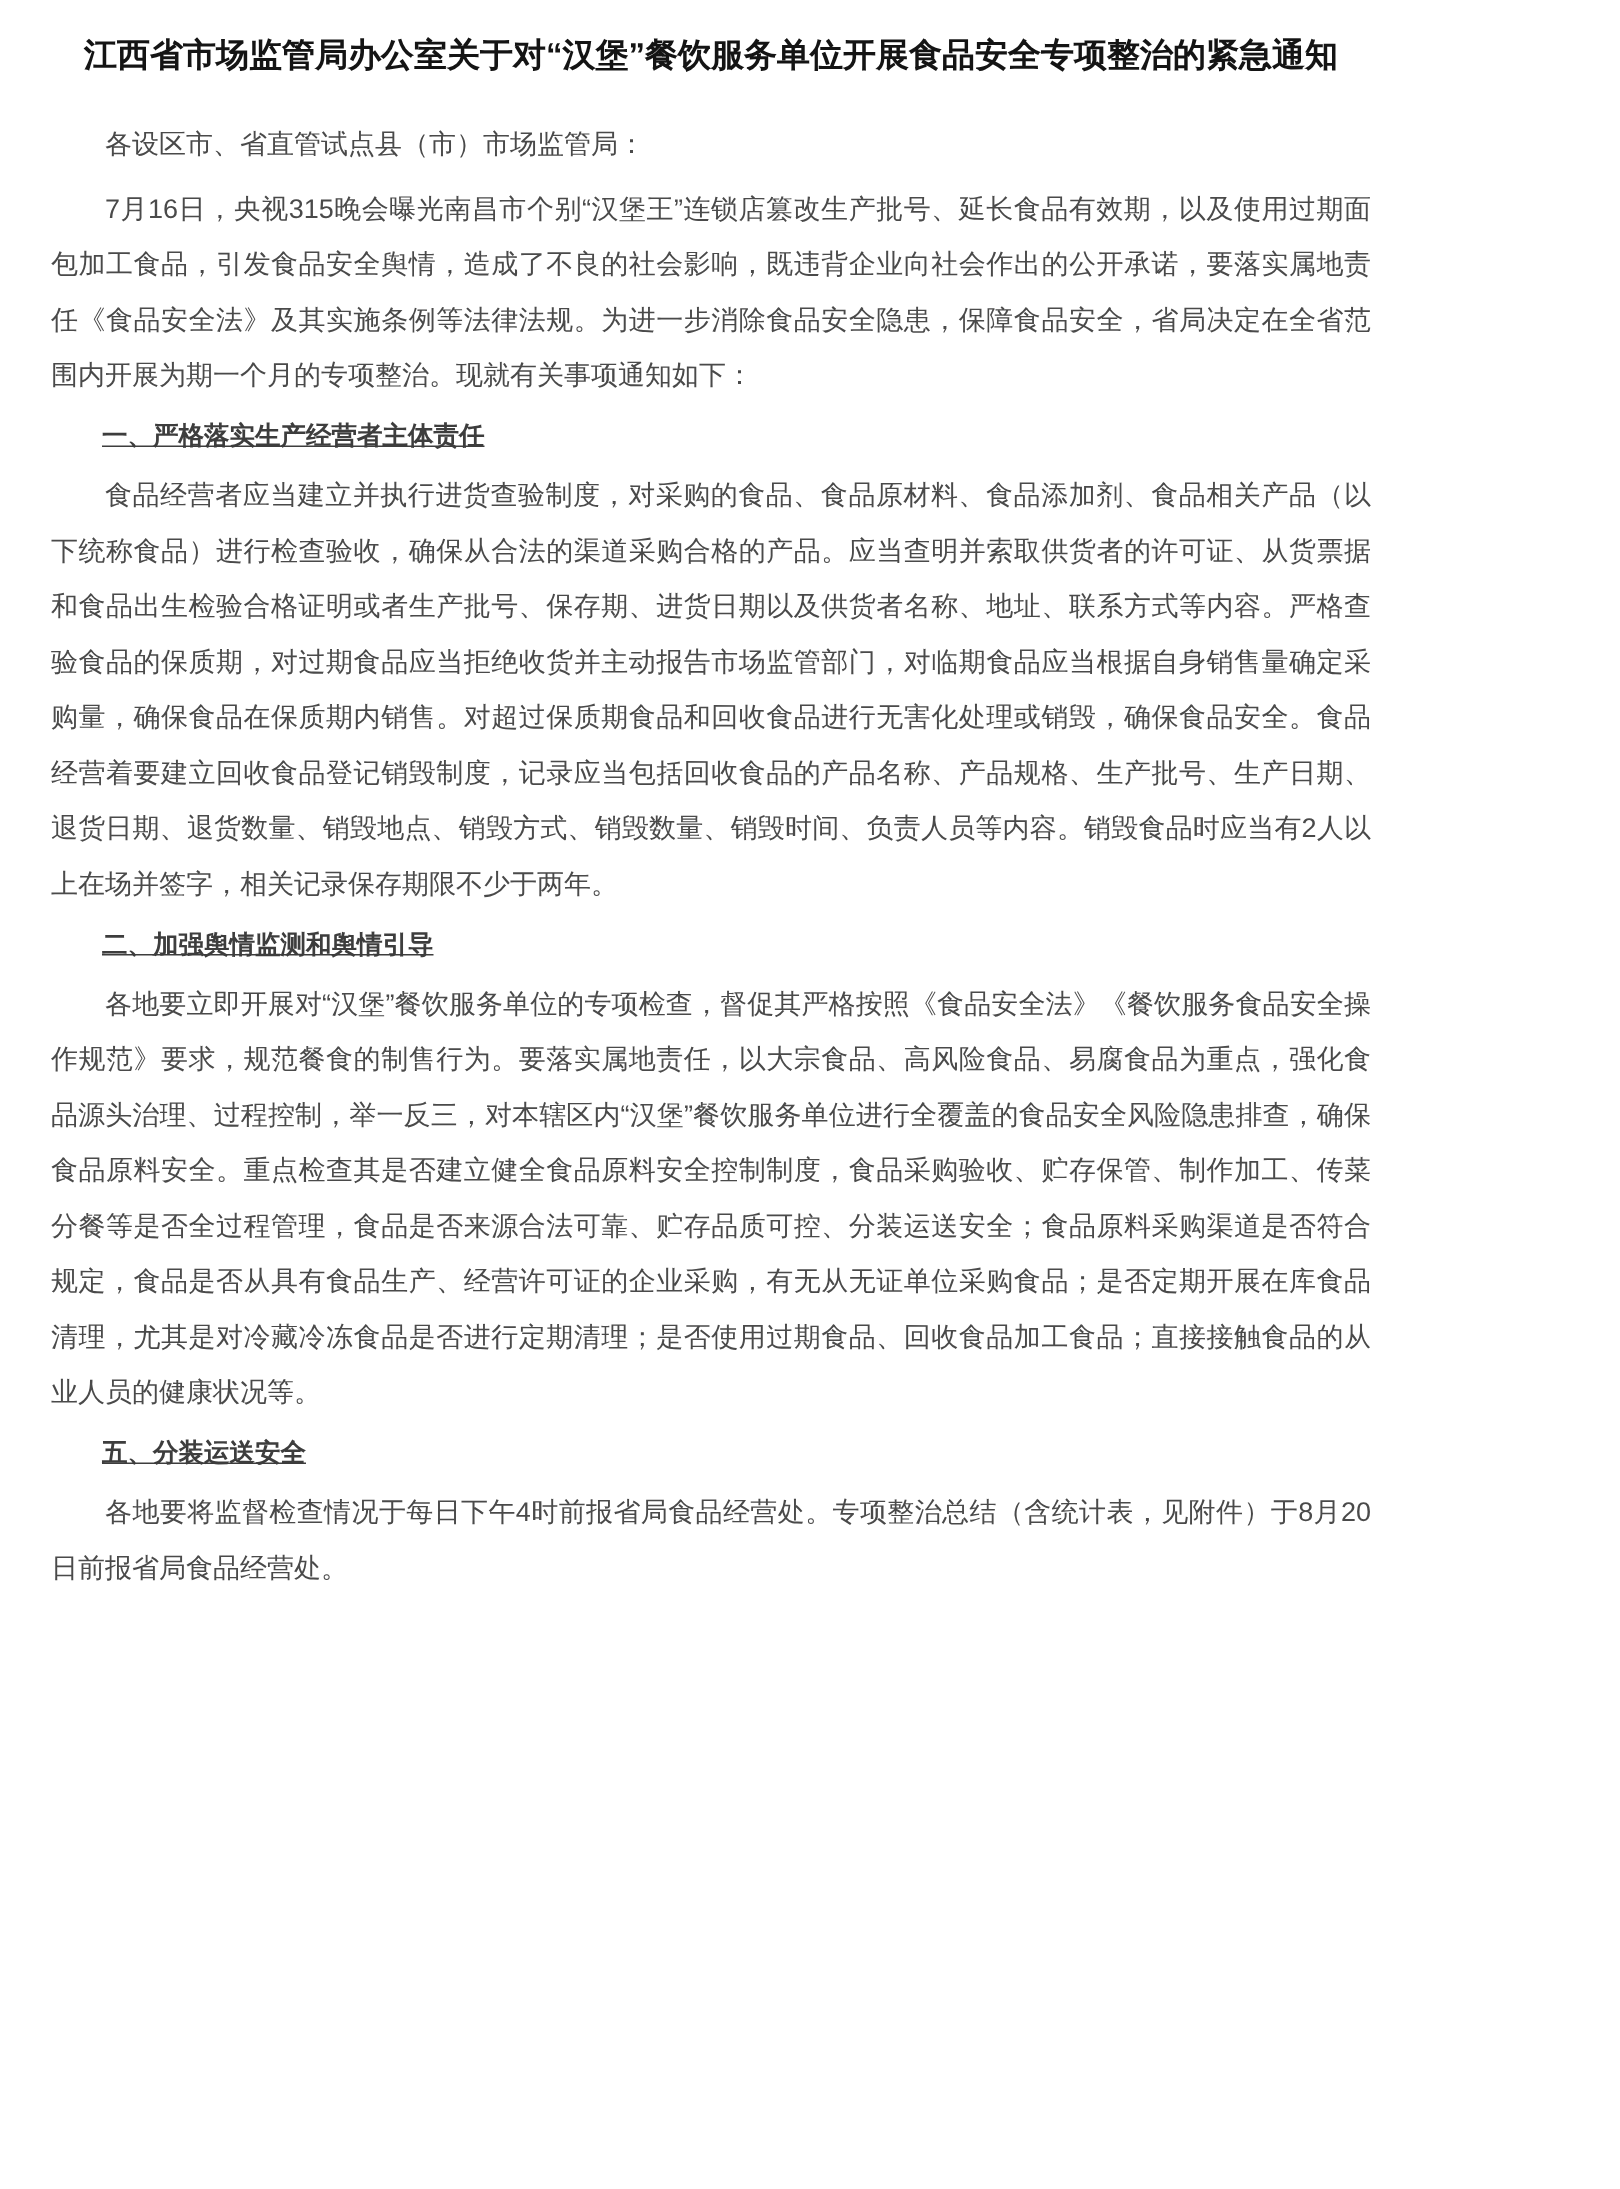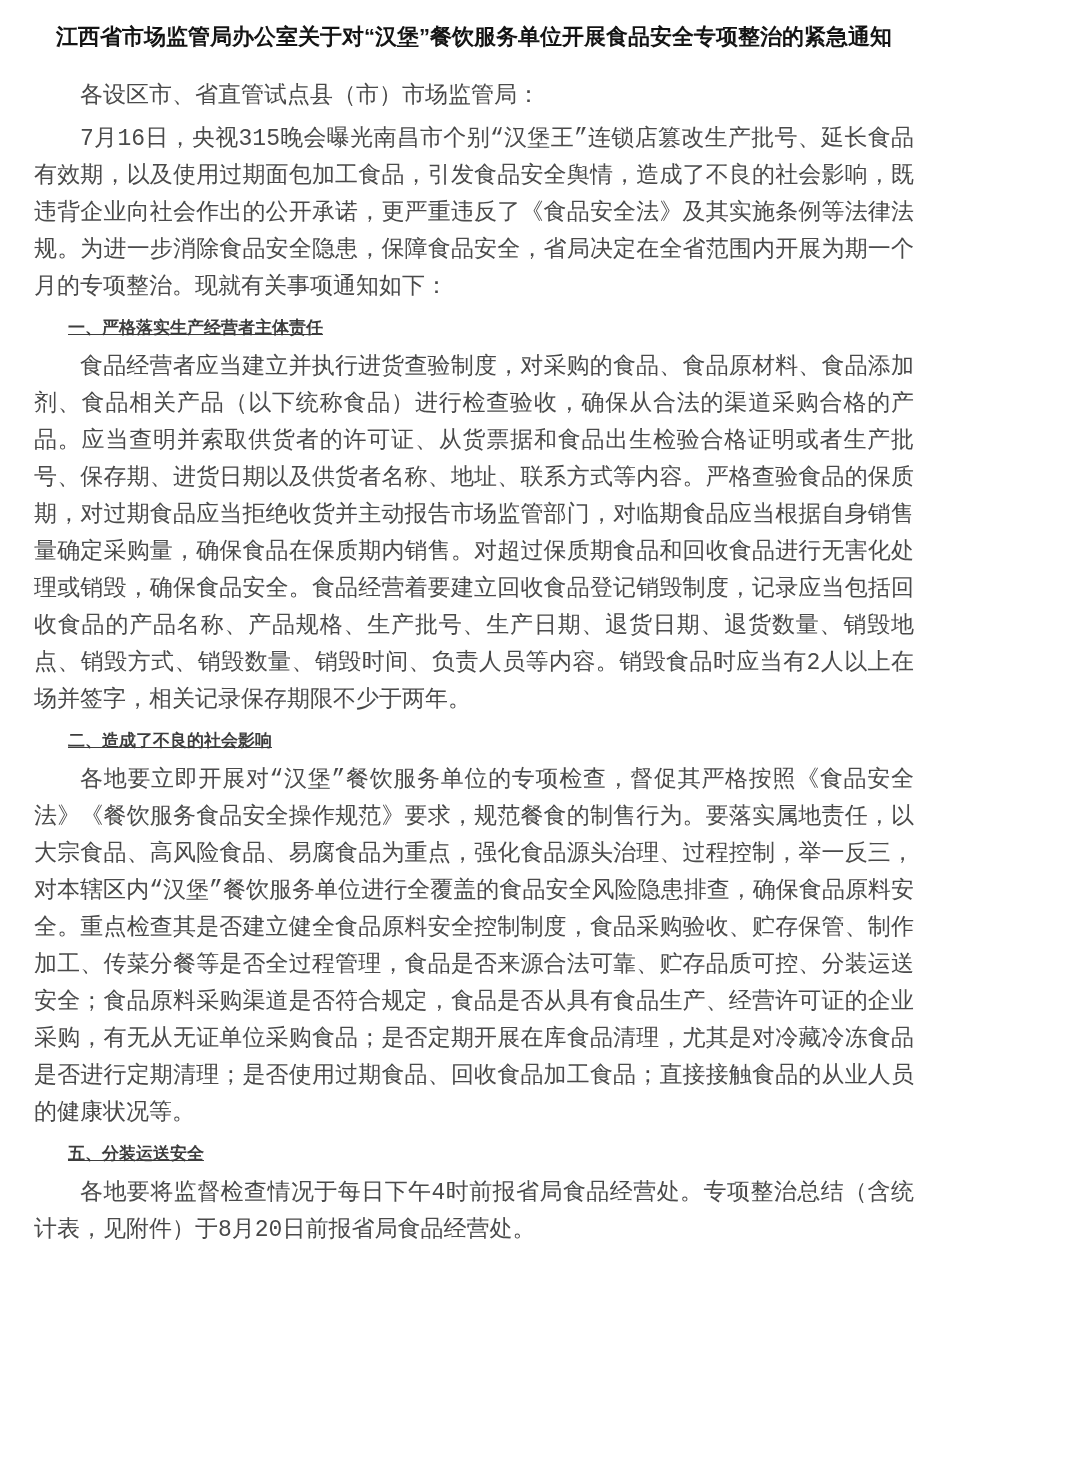--- a/index.html
+++ b/index.html
@@ -18,27 +18,26 @@
   }
   .doc-title {
     font-size: 22px;
     font-weight: bold;
     color: #141414;
     text-align: center;
     line-height: 34px;
     margin: 0 0 24px 0;
   }
   p.body-text {
-    font-size: 23px;
+    font-size: 18px;
     color: #4a4a4a;
     line-height: 37px;
     text-indent: 2em;
     text-align: justify;
     margin: 0;
-    font-family: Liberation Mono, monospace;
   }
   p.salutation {
     margin-bottom: 6px;
   }
   h2.section-heading {
     font-size: 17px;
     font-weight: bold;
     color: #3d3d3d;
     line-height: 37px;
     text-indent: 2em;
@@ -48,26 +47,26 @@
 </style>
 </head>
 <body>
 
 <div class="page">
 
   <h1 class="doc-title">江西省市场监管局办公室关于对“汉堡”餐饮服务单位开展食品安全专项整治的紧急通知</h1>
 
   <p class="body-text salutation">各设区市、省直管试点县（市）市场监管局：</p>
 
-  <p class="body-text">7月16日，央视315晚会曝光南昌市个别“汉堡王”连锁店篡改生产批号、延长食品有效期，以及使用过期面包加工食品，引发食品安全舆情，造成了不良的社会影响，既违背企业向社会作出的公开承诺，更严重违反了《食品安全法》及其实施条例等法律法规。为进一步消除食品安全隐患，保障食品安全，省局决定在全省范围内开展为期一个月的专项整治。现就有关事项通知如下：</p>
+  <p class="body-text">7月16日，央视315晚会曝光南昌市个别“汉堡王”连锁店篡改生产批号、延长食品有效期，以及使用过期面包加工食品，引发食品安全舆情，造成了不良的社会影响，既违背企业向社会作出的公开承诺，要落实属地责任《食品安全法》及其实施条例等法律法规。为进一步消除食品安全隐患，保障食品安全，省局决定在全省范围内开展为期一个月的专项整治。现就有关事项通知如下：</p>
 
   <h2 class="section-heading">一、严格落实生产经营者主体责任</h2>
   <p class="body-text">食品经营者应当建立并执行进货查验制度，对采购的食品、食品原材料、食品添加剂、食品相关产品（以下统称食品）进行检查验收，确保从合法的渠道采购合格的产品。应当查明并索取供货者的许可证、从货票据和食品出生检验合格证明或者生产批号、保存期、进货日期以及供货者名称、地址、联系方式等内容。严格查验食品的保质期，对过期食品应当拒绝收货并主动报告市场监管部门，对临期食品应当根据自身销售量确定采购量，确保食品在保质期内销售。对超过保质期食品和回收食品进行无害化处理或销毁，确保食品安全。食品经营着要建立回收食品登记销毁制度，记录应当包括回收食品的产品名称、产品规格、生产批号、生产日期、退货日期、退货数量、销毁地点、销毁方式、销毁数量、销毁时间、负责人员等内容。销毁食品时应当有2人以上在场并签字，相关记录保存期限不少于两年。</p>
 
-  <h2 class="section-heading">二、造成了不良的社会影响</h2>
+  <h2 class="section-heading">二、加强舆情监测和舆情引导</h2>
   <p class="body-text">各地要立即开展对“汉堡”餐饮服务单位的专项检查，督促其严格按照《食品安全法》《餐饮服务食品安全操作规范》要求，规范餐食的制售行为。要落实属地责任，以大宗食品、高风险食品、易腐食品为重点，强化食品源头治理、过程控制，举一反三，对本辖区内“汉堡”餐饮服务单位进行全覆盖的食品安全风险隐患排查，确保食品原料安全。重点检查其是否建立健全食品原料安全控制制度，食品采购验收、贮存保管、制作加工、传菜分餐等是否全过程管理，食品是否来源合法可靠、贮存品质可控、分装运送安全；食品原料采购渠道是否符合规定，食品是否从具有食品生产、经营许可证的企业采购，有无从无证单位采购食品；是否定期开展在库食品清理，尤其是对冷藏冷冻食品是否进行定期清理；是否使用过期食品、回收食品加工食品；直接接触食品的从业人员的健康状况等。</p>
 
 
 
   <h2 class="section-heading">五、分装运送安全</h2>
 
   <p class="body-text">各地要将监督检查情况于每日下午4时前报省局食品经营处。专项整治总结（含统计表，见附件）于8月20日前报省局食品经营处。</p>
 
 </div>
 

